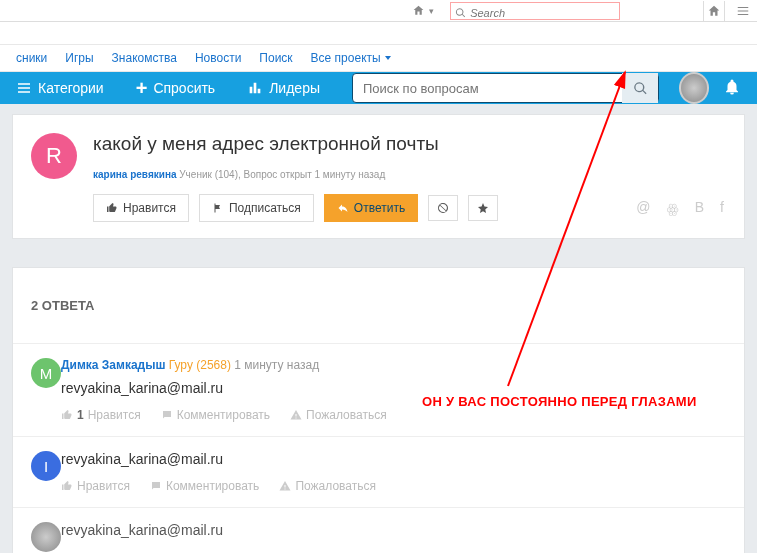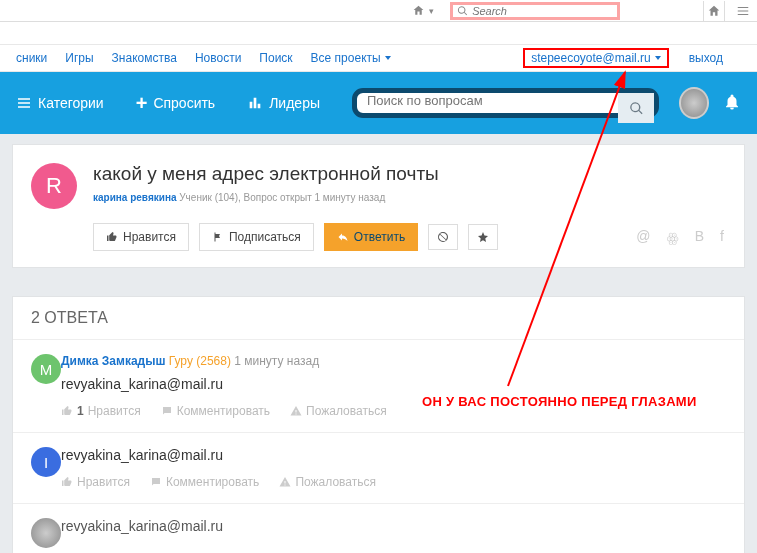--- a/index.html
+++ b/index.html
@@ -1,68 +1,68 @@
 <!DOCTYPE html>
 <html><head>
 <meta charset="utf-8">
 <style>
 *{margin:0;padding:0;box-sizing:border-box;font-family:Arial,Helvetica,sans-serif}
 body{background:#fff;width:757px;height:553px;overflow:hidden;position:relative}
 .browser-bar{height:22px;background:#fff;border-bottom:1px solid #ddd;display:flex;align-items:center;padding:0 8px;position:relative}
 .browser-icons{position:absolute;left:412px;display:flex;align-items:center;gap:4px;color:#888}
 .browser-icons svg{width:13px;height:13px;fill:#888}
-.search-outer{position:absolute;left:450px;width:170px;height:18px;border:3px solid #fca5a5;display:flex;align-items:center;padding:0 4px}
+.search-outer{position:absolute;left:450px;width:170px;height:18px;border:1px solid #fca5a5;display:flex;align-items:flex-end;padding:0 4px}
 .search-outer svg{width:12px;height:12px;fill:#888}
 .search-outer input{border:none;outline:none;font-size:11px;color:#888;width:100%;padding-left:4px;font-style:italic}
 .home-btn{position:absolute;right:32px;width:22px;height:20px;border-left:1px solid #ddd;border-right:1px solid #ddd;display:flex;align-items:center;justify-content:center}
 .home-btn svg{width:14px;height:14px;fill:#888}
 .menu-btn{position:absolute;right:6px;display:flex;align-items:center;justify-content:center}
 .menu-btn svg{width:16px;height:14px;fill:#888}
 .gap-row{height:22px;background:#fff}
 .topnav{height:28px;background:#fff;border-top:1px solid #e8e8e8;border-bottom:1px solid #e8e8e8;display:flex;align-items:center;padding:0 16px;font-size:12px}
 .topnav a{color:#1a73cc;text-decoration:none;margin-right:18px;cursor:pointer}
 .topnav .drop{display:inline-flex;align-items:center}
 .topnav .caret{margin-left:4px;border-left:3px solid transparent;border-right:3px solid transparent;border-top:4px solid #1a73cc}
 .topnav-right{margin-left:auto;display:flex;align-items:center}
 .email-box{border:2px solid red;padding:1px 6px;display:flex;align-items:center;font-size:12px}
 .email-box span{color:#1a73cc}
 .email-box .caret{margin-left:4px;border-left:3px solid transparent;border-right:3px solid transparent;border-top:4px solid #1a73cc}
 .logout{color:#1a73cc;margin-left:20px;font-size:12px;cursor:pointer}
-.blue-bar{height:62px;background:#17a0e0;display:flex;align-items:center;padding:0 16px;color:#fff;font-size:14px}
+.blue-bar{height:32px;background:#17a0e0;display:flex;align-items:center;padding:0 16px;color:#fff;font-size:14px}
 .bb-item{display:flex;align-items:center;margin-right:32px;cursor:pointer}
 .bb-item svg{width:16px;height:16px;fill:#fff;margin-right:6px}
 .plus{font-size:20px;font-weight:bold;margin-right:6px;line-height:1}
-.search-box{margin-left:auto;display:flex;align-items:flex-start;background:#fff;border-radius:11px;height:30px;width:332px;border:5px solid #0c4a6e}
+.search-box{margin-left:auto;display:flex;align-items:center;background:#fff;border-radius:4px;height:30px;width:332px;border:1px solid #0c4a6e}
 .search-box input{border:none;outline:none;padding:0 10px;font-size:13px;color:#555;flex:1;background:transparent}
 .search-btn{width:36px;height:30px;background:#e5edf2;display:flex;align-items:center;justify-content:center;cursor:pointer}
 .search-btn svg{width:15px;height:15px;fill:#6b7a85}
 .avatar-link{width:32px;height:32px;border-radius:50%;background:radial-gradient(circle,#ccc,#888);margin-left:20px;border:2px solid rgba(255,255,255,0.5)}
 .bell{margin-left:14px}
 .bell svg{width:18px;height:18px;fill:#fff}
 .content{background:#e8ebee;padding:0;min-height:437px}
 .card{background:#fff;margin:0 12px;border:1px solid #e1e3e5}
 .qhead{padding:18px 18px 14px 18px;display:flex}
 .avatar{width:46px;height:46px;border-radius:50%;display:flex;align-items:center;justify-content:center;font-size:22px;color:#fff;flex-shrink:0}
 .av-r{background:#f15a8e}
 .av-m{background:#6dc46d;width:30px;height:30px;font-size:15px}
 .av-i{background:#3a6de0;width:30px;height:30px;font-size:15px}
 .qbody{margin-left:16px;flex:1}
-.qtitle{font-size:19px;color:#333;font-weight:400;margin-bottom:7px}
+.qtitle{font-size:19px;color:#333;font-weight:400;margin-bottom:14px}
 .qmeta{font-size:10px;color:#999}
 .qmeta .author{color:#1a73cc;font-weight:bold}
 .actions{display:flex;align-items:center;padding:0 0 16px 80px;gap:10px}
 .btn{border:1px solid #ddd;background:#fff;padding:6px 12px;font-size:12px;display:flex;align-items:center;gap:5px;cursor:pointer;color:#444}
 .btn svg{width:12px;height:12px;fill:#555}
 .btn-orange{background:#f5a22b;border-color:#f5a22b;color:#0c4a6e}
 .btn-orange svg{fill:#fff}
 .btn-icon{padding:6px 8px}
 .social{margin-left:auto;display:flex;gap:16px;padding-right:20px;color:#ccc;font-size:14px}
 .social span{cursor:pointer}
 .divider{height:28px;background:#e8ebee}
-.answers-hdr{padding:12px 18px;font-size:16px;color:#666;font-weight:normal;border-bottom:1px solid #eee}
+.answers-hdr{padding:30px 18px;font-size:13px;color:#666;font-weight:bold;border-bottom:1px solid #eee}
 .answer{padding:14px 18px;display:flex;border-bottom:1px solid #eee}
 .abody{flex:1}
 .ameta{font-size:12px;margin-bottom:8px}
 .ameta .author{color:#1a73cc;font-weight:bold}
 .ameta .rank{color:#f5a22b}
 .ameta .time{color:#999}
 .atext{font-size:14px;color:#333;margin-bottom:12px}
 .aactions{display:flex;gap:20px;font-size:12px;color:#bbb}
 .aact{display:flex;align-items:center;gap:4px;cursor:pointer}
 .aact svg{width:12px;height:12px;fill:#ccc}
@@ -102,27 +102,20 @@
 <div class="topnav">
   <a>сники</a>
   <a>Игры</a>
   <a>Знакомства</a>
   <a>Новости</a>
   <a>Поиск</a>
   <a class="drop">
       <span>Все проекты</span>
       <span class="caret"></span>
     </a>
-  <div class="topnav-right">
-    <div class="email-box">
-      <span>stepeecoyote@mail.ru</span>
-      <span class="caret"></span>
-    </div>
-    <a class="logout">выход</a>
-  </div>
 </div>
 
 <div class="blue-bar">
   <div class="bb-item">
     <svg viewBox="0 0 24 24">
         <path d="M3 5h18v2H3zM3 11h18v2H3zM3 17h18v2H3z"></path>
       </svg>
     <span>Категории</span>
   </div>
   <div class="bb-item">

